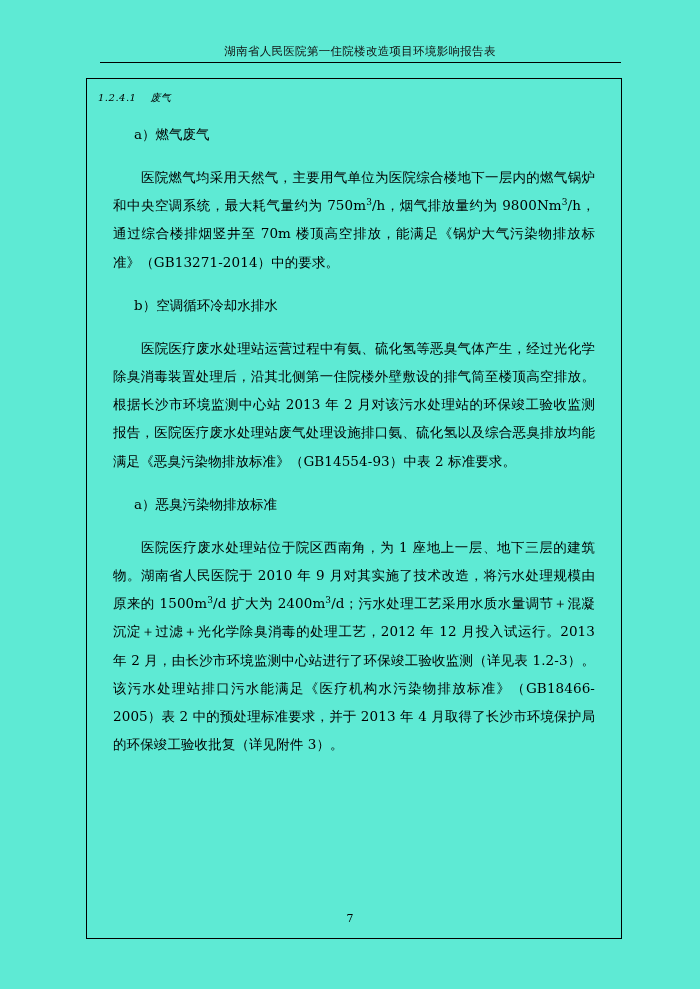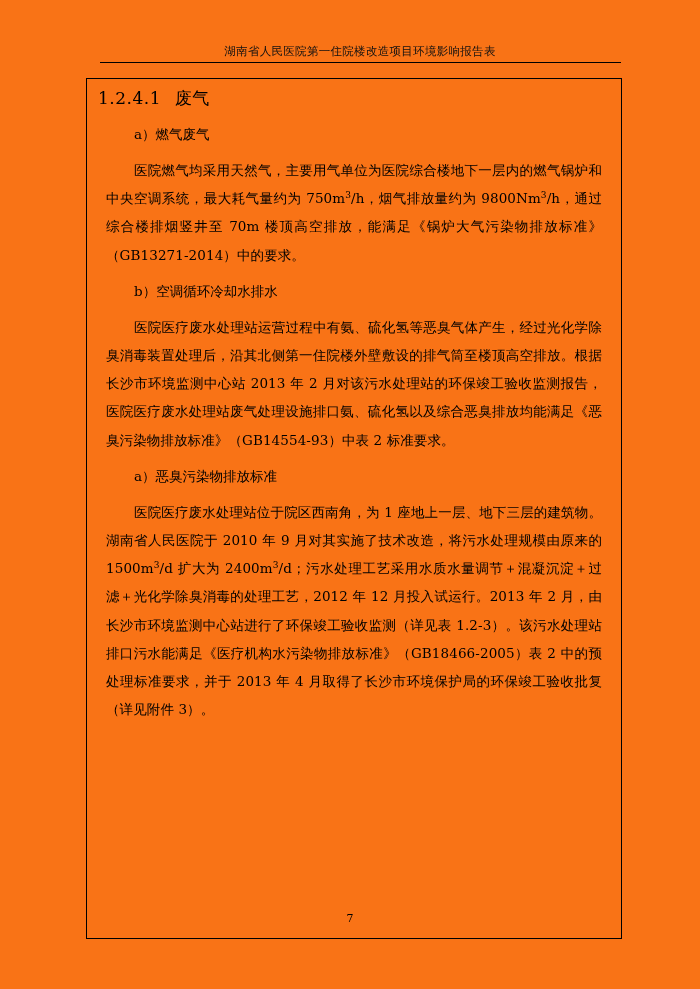--- a/index.html
+++ b/index.html
@@ -3,21 +3,21 @@
 <meta charset="utf-8">
 <style>
   html, body {
     margin: 0;
     padding: 0;
     background: #e8e8e8;
   }
   .page {
     width: 700px;
     height: 989px;
-    background: #f97316;
+    background: #5eead4;
     margin: 0 auto;
     position: relative;
     box-sizing: border-box;
     font-family: "DejaVu Serif", "Liberation Serif", serif;
     color: #000000;
     overflow: hidden;
   }
   .header {
     position: absolute;
     top: 44px;
@@ -63,42 +63,43 @@
     border-top: 1px solid #000;
     height: 0;
   }
   .content {
     position: absolute;
     top: 84px;
     left: 98px;
     width: 512px;
   }
   .sec-head {
-    font-size: 17px;
+    font-size: 10px;
     line-height: 28px;
     margin: 0 0 0 0;
     letter-spacing: 0.2px;
+    font-style: italic;
   }
   .sec-head .num {
     letter-spacing: 0.5px;
   }
   .sec-head .gap {
     display: inline-block;
     width: 14px;
   }
   .sublabel {
     font-size: 13.5px;
     line-height: 28px;
     text-indent: 28px;
     margin: 8px;
   }
   p.para {
     font-size: 13.5px;
     line-height: 28.2px;
-    margin: 8px;
+    margin: 15px;
     text-align: justify;
     text-justify: inter-ideograph;
     text-indent: 28px;
     letter-spacing: 0.1px;
   }
   sup {
     font-size: 9px;
     vertical-align: super;
     line-height: 0;
   }

